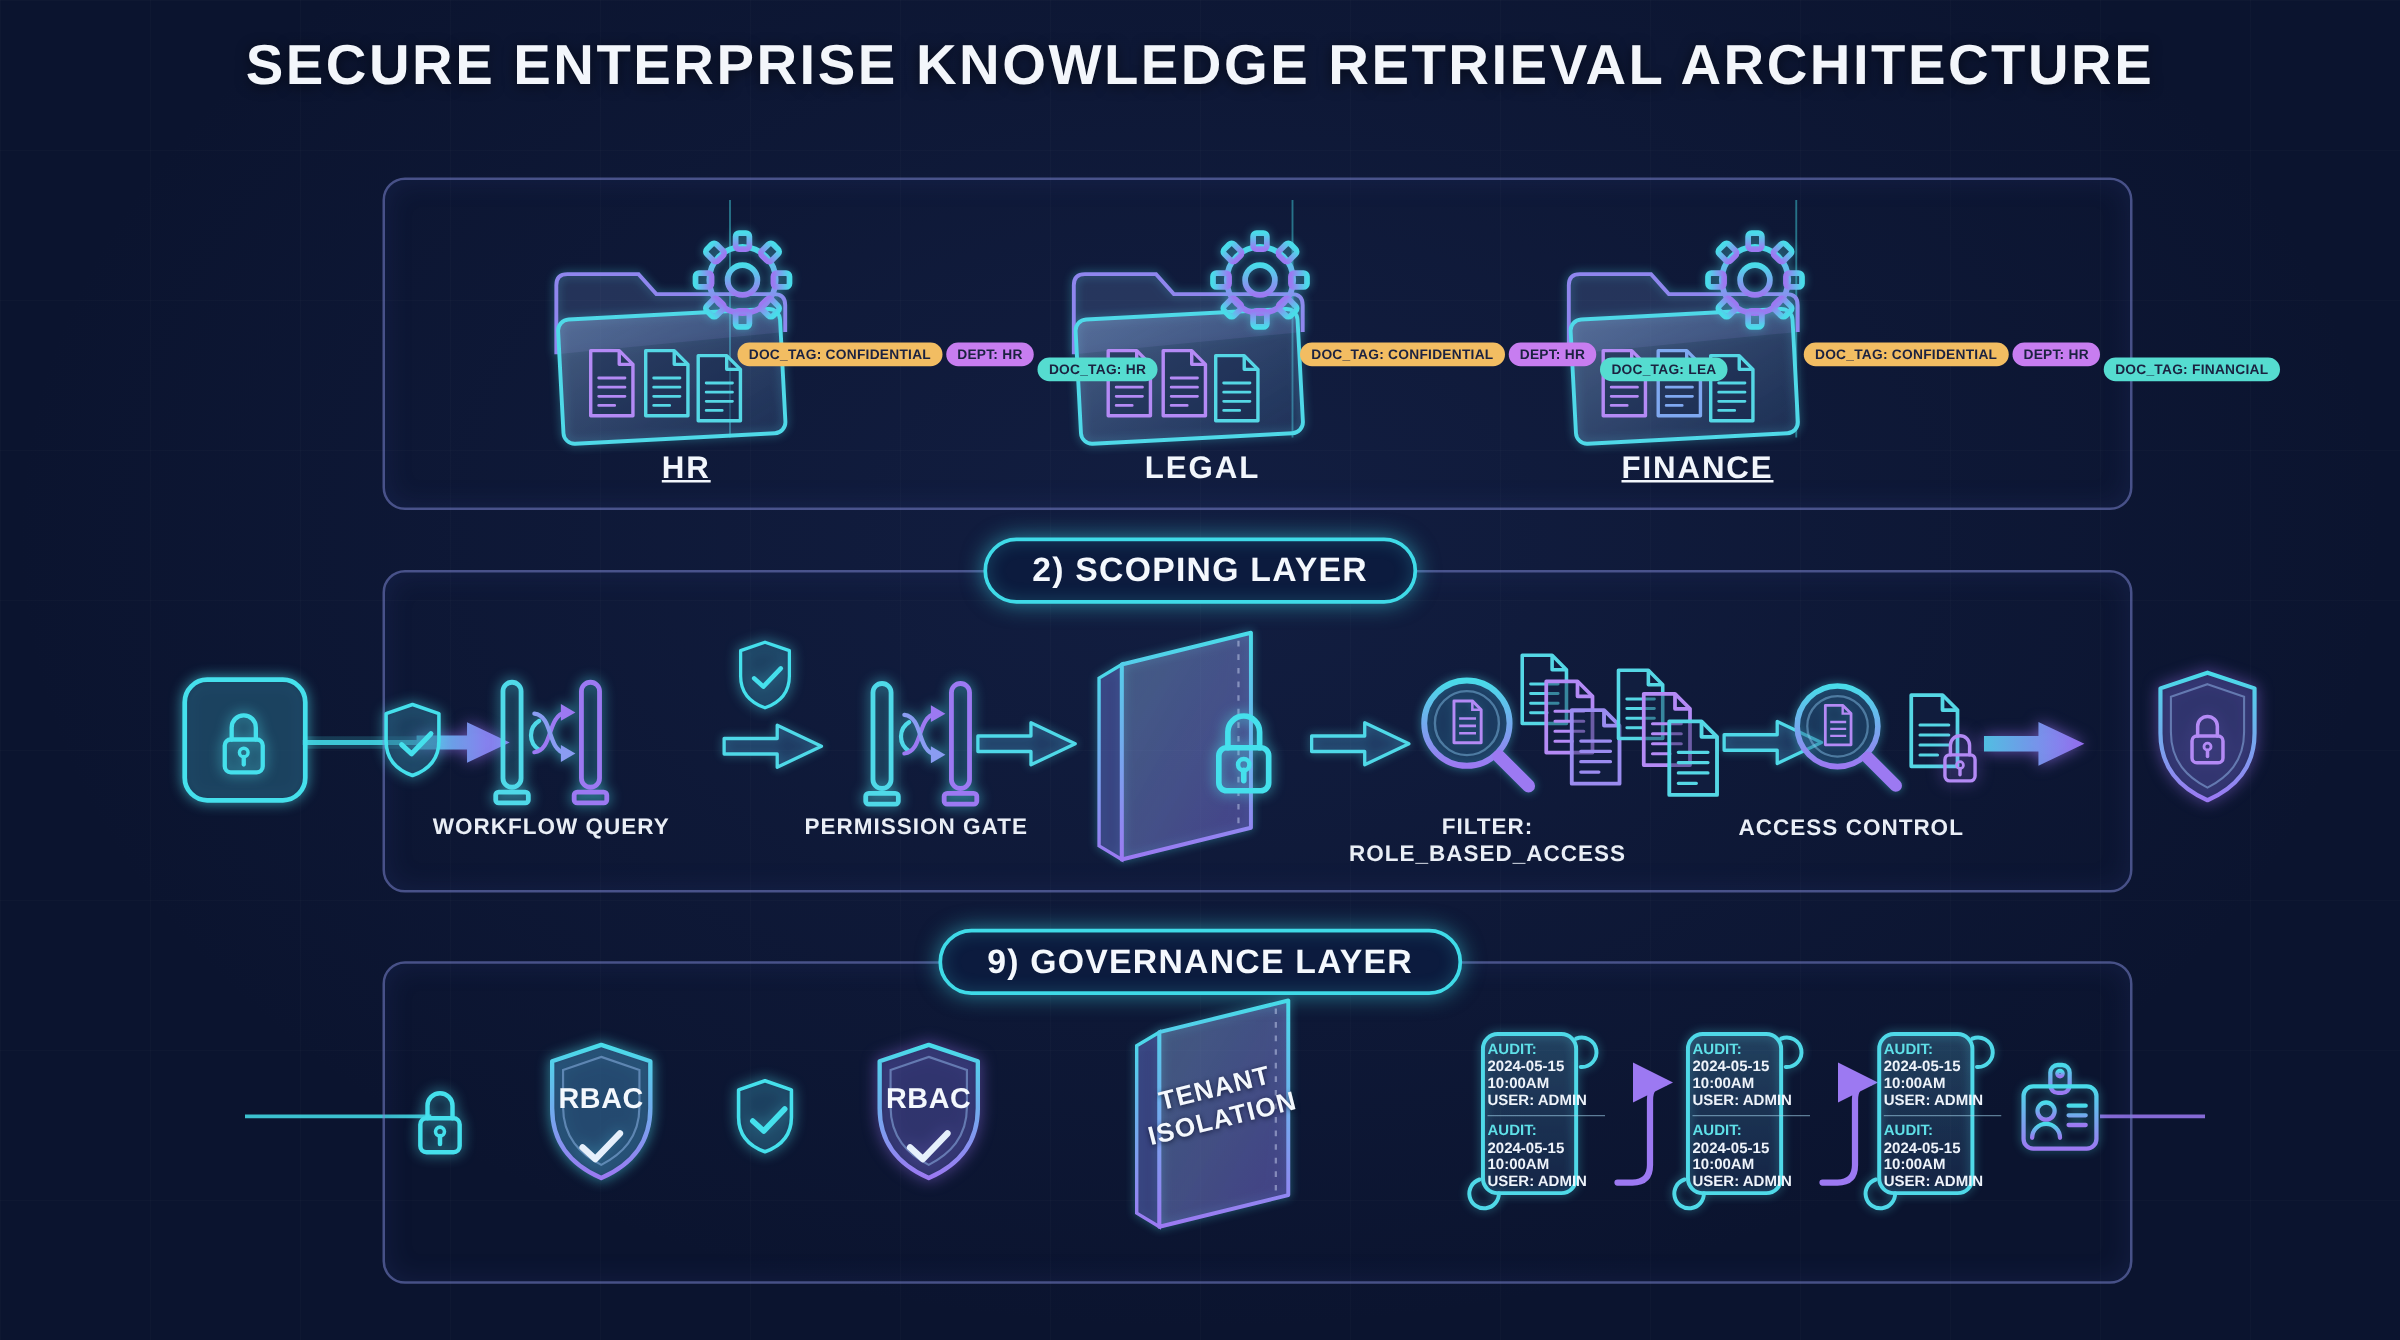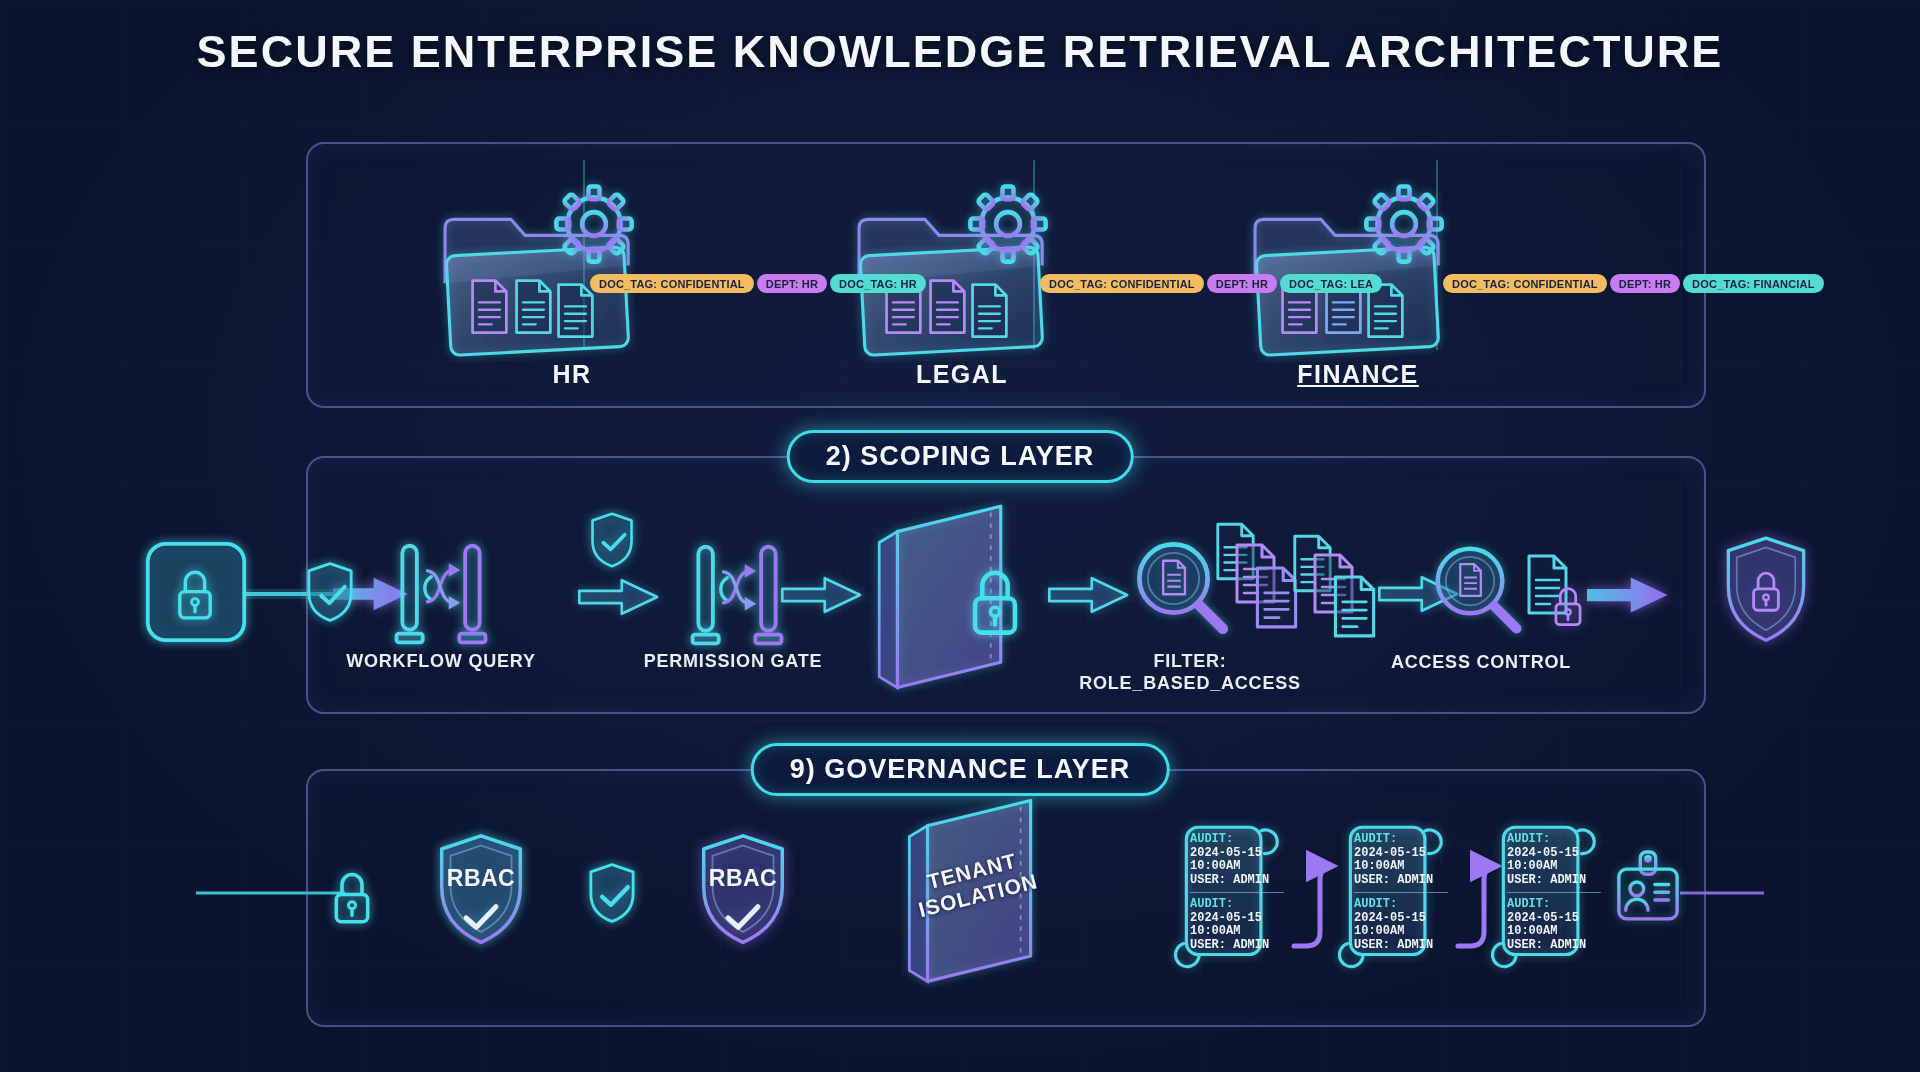--- a/index.html
+++ b/index.html
@@ -29,28 +29,28 @@
   .flow-label{position:absolute;color:#e9eef6;font-size:18px;font-weight:700;
     letter-spacing:0.8px;text-align:center;z-index:6;line-height:22px;}
   .folder-label{position:absolute;color:#f2f6fc;font-size:25px;font-weight:700;
     letter-spacing:1.5px;text-align:center;z-index:6;}
   .tags{position:absolute;display:flex;flex-direction:row;gap:3px;z-index:6;}
   .tag{height:19px;display:inline-flex;align-items:center;border-radius:10px;
     padding:0 9px;font-size:11px;font-weight:700;color:#1b2240;white-space:nowrap;
     width:max-content;letter-spacing:0.2px;}
   .tag-orange{background:#f2bd62;}
   .tag-purple{background:#c77df0;}
-  .tag-teal{background:#55dcd0;}
+  .tag-teal{background:#55dcd0;margin-top:12px;}
   .rbac-text{position:absolute;color:#f4f8fd;font-weight:700;font-size:23px;
     letter-spacing:0.5px;text-align:center;z-index:6;}
   .wall-text{position:absolute;color:#f4f8fd;font-weight:700;font-size:21px;line-height:25px;
     letter-spacing:1px;text-align:center;transform:rotate(-14deg);z-index:6;
     text-shadow:0 1px 4px rgba(10,15,40,0.8);}
   .audit-text{position:absolute;width:94px;z-index:6;font-weight:700;font-size:12px;
-    line-height:13.5px;color:#eef3fa;font-family:Liberation Mono, monospace;}
+    line-height:13.5px;color:#eef3fa;}
   .audit-heading{color:#5fe0e8;}
   .audit-divider{border:0;border-top:1.5px solid rgba(160,210,235,0.55);margin:5px 0;}
 </style>
 </head>
 <body>
 
 <div class="canvas">
 
   <svg class="underlay" width="1920" height="1072" viewBox="0 0 1920 1072">
     <defs>
@@ -223,21 +223,21 @@
       <use href="#s-doc"></use>
     </svg>
   <svg class="icon" style="left:554px;top:282px;color:#55d7e5;" width="42" height="58">
       <use href="#s-doc"></use>
     </svg>
   <div class="tags" style="left:590px;top:274px;">
     <span class="tag tag-orange">DOC_TAG: CONFIDENTIAL</span>
     <span class="tag tag-purple">DEPT: HR</span>
     <span class="tag tag-teal">DOC_TAG: HR</span>
   </div>
-  <div class="folder-label" style="left:472px;top:360px;width:200px;">HR</div>
+  <div class="folder-label" style="left:449px;top:360px;width:200px;text-decoration:underline;">HR</div>
 
   <svg class="icon glow-s" style="left:844px;top:198px;" width="215" height="160">
       <use href="#s-folder"></use>
     </svg>
   <svg class="icon glow-s" style="left:964px;top:180px;" width="88" height="88">
       <use href="#s-gear"></use>
     </svg>
   <svg class="icon" style="left:882px;top:278px;color:#b48af5;" width="42" height="58">
       <use href="#s-doc"></use>
     </svg>

